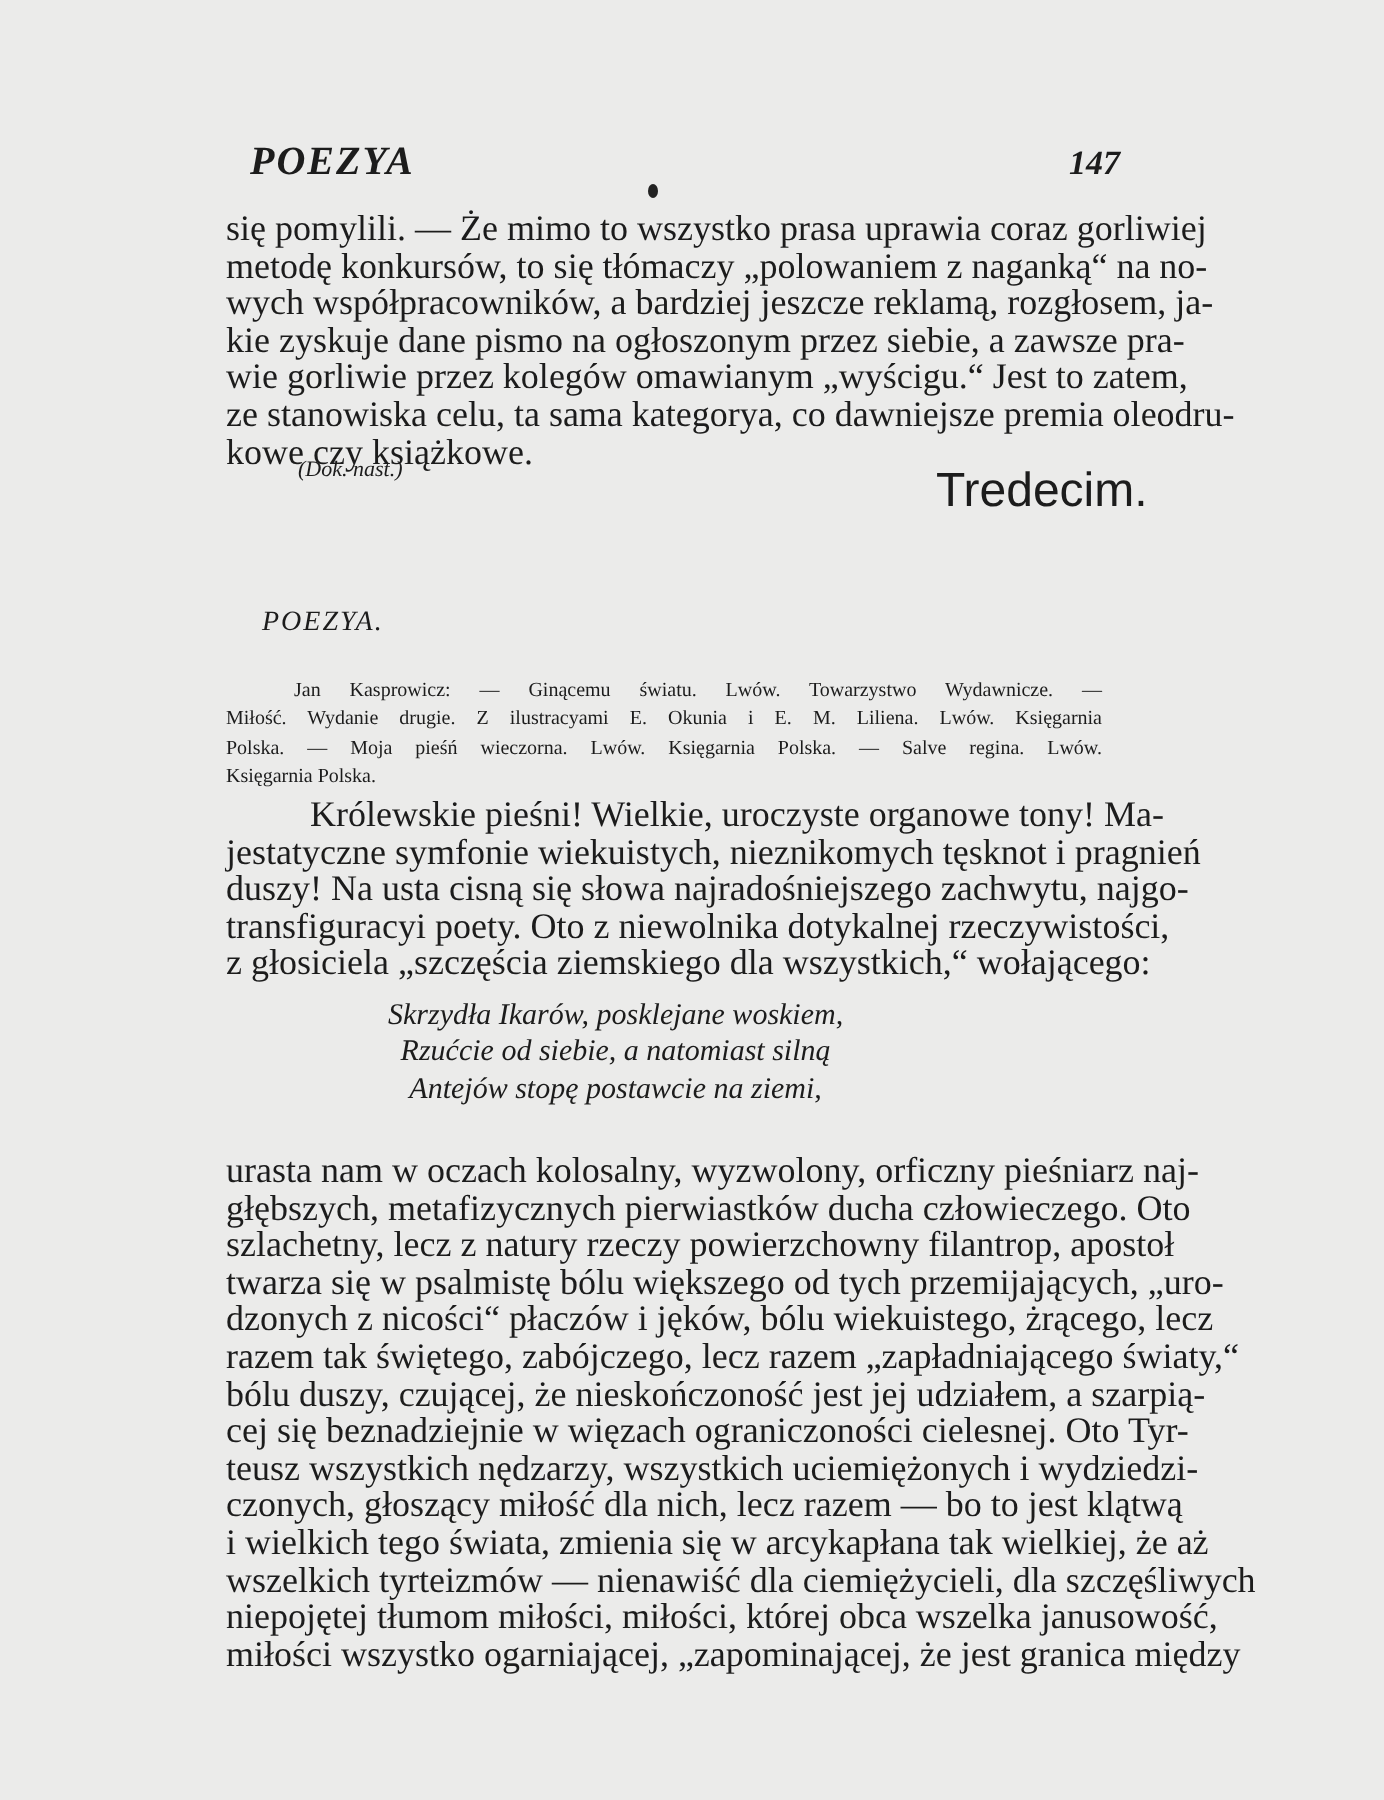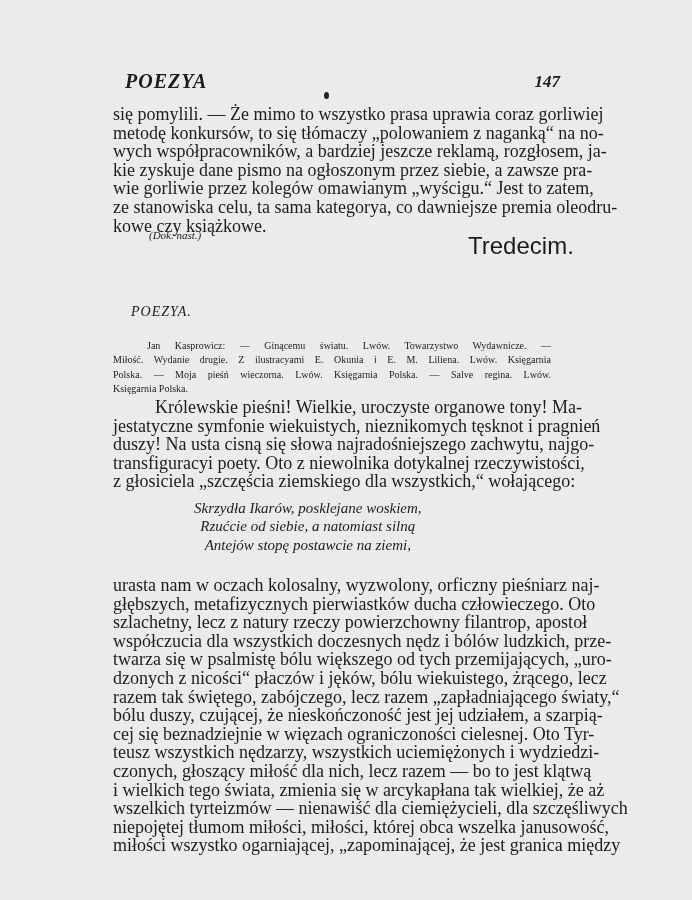--- a/index.html
+++ b/index.html
@@ -91,21 +91,20 @@
   <div class="verse">
     <span class="vl">Skrzydła Ikarów, posklejane woskiem,</span>
     <span class="vl">Rzućcie od siebie, a natomiast silną</span>
     <span class="vl">Antejów stopę postawcie na ziemi,</span>
   </div>
 
   <div class="body-text block3">
     <span class="ln">urasta nam w oczach kolosalny, wyzwolony, orficzny pieśniarz naj-</span>
     <span class="ln">głębszych, metafizycznych pierwiastków ducha człowieczego. Oto</span>
     <span class="ln">szlachetny, lecz z natury rzeczy powierzchowny filantrop, apostoł</span>
-    <span class="ln">współczucia dla wszystkich doczesnych nędz i bólów ludzkich, prze-</span>
     <span class="ln">twarza się w psalmistę bólu większego od tych przemijających, „uro-</span>
     <span class="ln">dzonych z nicości“ płaczów i jęków, bólu wiekuistego, żrącego, lecz</span>
     <span class="ln">razem tak świętego, zabójczego, lecz razem „zapładniającego światy,“</span>
     <span class="ln">bólu duszy, czującej, że nieskończoność jest jej udziałem, a szarpią-</span>
     <span class="ln">cej się beznadziejnie w więzach ograniczoności cielesnej. Oto Tyr-</span>
     <span class="ln">teusz wszystkich nędzarzy, wszystkich uciemiężonych i wydziedzi-</span>
     <span class="ln">czonych, głoszący miłość dla nich, lecz razem — bo to jest klątwą</span>
     <span class="ln">i wielkich tego świata, zmienia się w arcykapłana tak wielkiej, że aż</span>
     <span class="ln">wszelkich tyrteizmów — nienawiść dla ciemiężycieli, dla szczęśliwych</span>
     <span class="ln">niepojętej tłumom miłości, miłości, której obca wszelka janusowość,</span>

